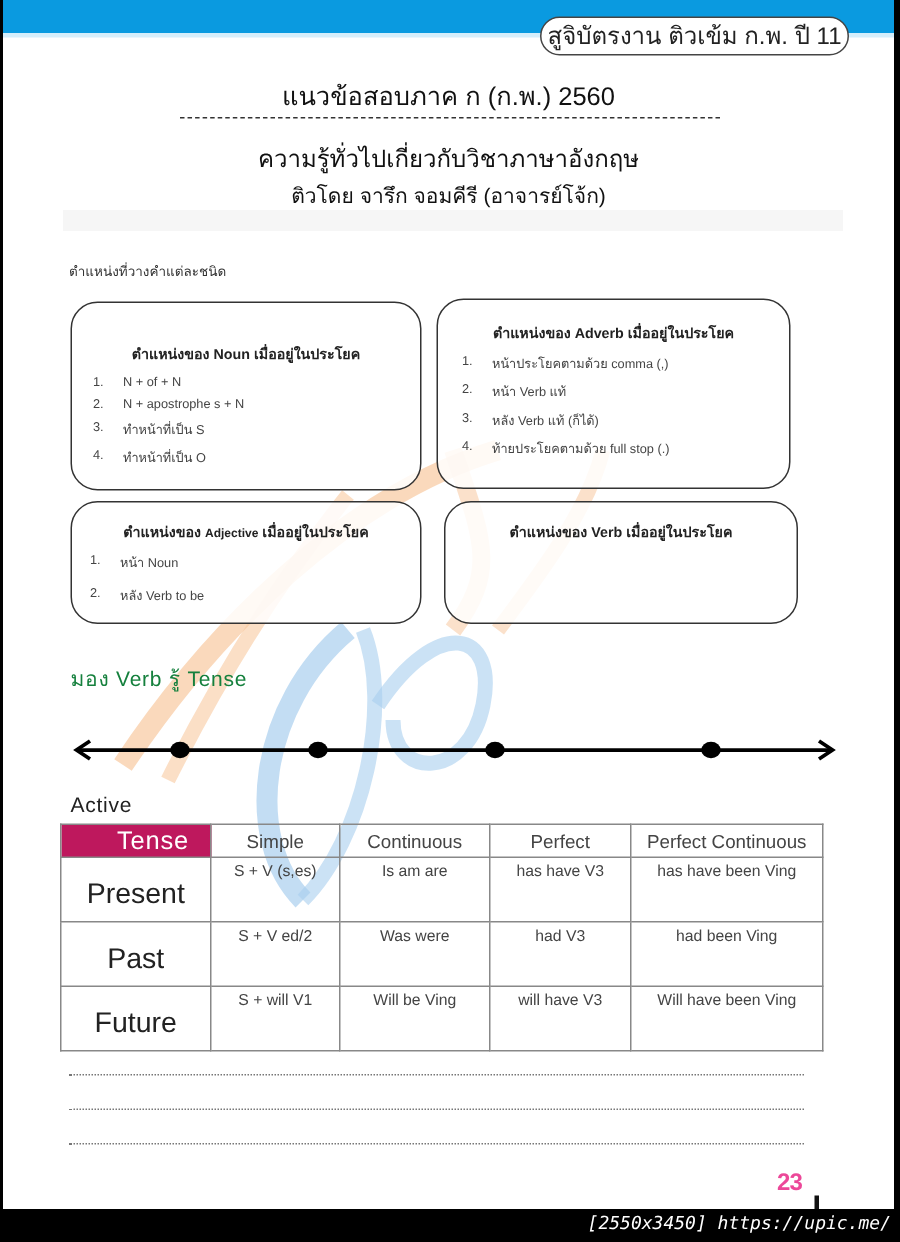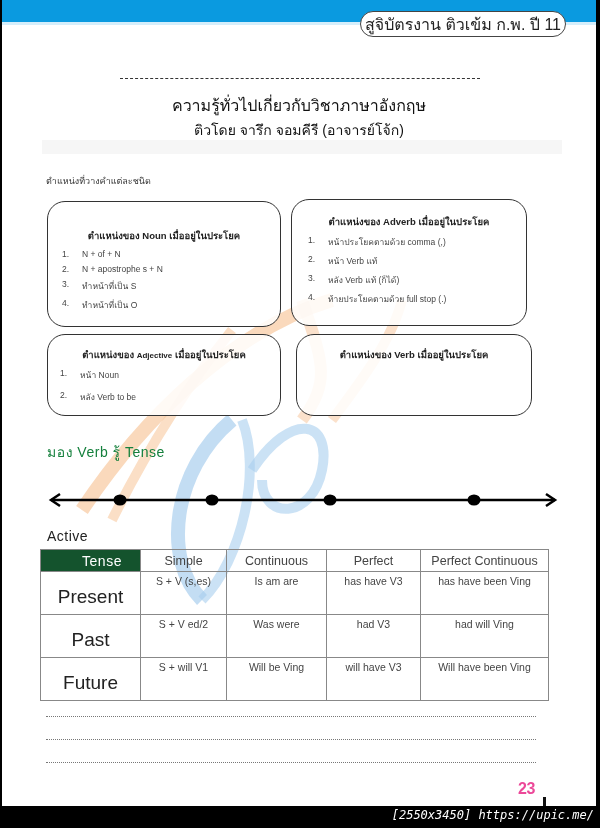--- a/index.html
+++ b/index.html
@@ -74,21 +74,21 @@
   }
   table.tense {
     position: absolute; left: 38px; top: 549px; border-collapse: collapse;
     table-layout: fixed; width: 508px;
   }
   table.tense th, table.tense td {
     border: 1px solid #888; padding: 0; text-align: center; color: #444;
     font-weight: normal;
   }
   table.tense th { height: 21px; font-size: 12.5px; color: #444; }
-  table.tense th.corner { background: #14532d; color: #fff; font-size: 14px; letter-spacing: 0.5px; padding-left: 23px; }
+  table.tense th.corner { background: #be185d; color: #fff; font-size: 17px; letter-spacing: 0.5px; padding-left: 23px; }
   table.tense td { height: 34px; font-size: 10.5px; vertical-align: top; padding-top: 3px; }
   table.tense td.rowhead { font-size: 19px; color: #222; vertical-align: middle; padding-top: 8px; }
   .dots {
     position: absolute; left: 44px; width: 490px; height: 0;
     border-top: 1px dotted #777;
   }
   .pagenum {
     position: absolute; left: 516px; top: 780px; font-size: 16px; font-weight: bold;
     color: #ec4899; letter-spacing: -0.5px;
   }
@@ -112,20 +112,21 @@
   <svg class="wm" viewBox="0 0 594 806">
     <path d="M80 510 C 140 420, 230 330, 330 300" stroke="#f8c9a0" stroke-width="14" fill="none" opacity="0.7"></path>
     <path d="M110 520 C 150 440, 190 380, 230 330" stroke="#f8c9a0" stroke-width="10" fill="none" opacity="0.6"></path>
     <path d="M300 300 C 320 360, 330 380, 300 420" stroke="#f8c9a0" stroke-width="12" fill="none" opacity="0.55"></path>
     <path d="M230 420 C 170 470, 160 560, 200 600" stroke="#a9cfee" stroke-width="14" fill="none" opacity="0.7"></path>
     <path d="M200 600 C 240 560, 260 470, 240 420" stroke="#a9cfee" stroke-width="10" fill="none" opacity="0.6"></path>
     <path d="M250 470 C 290 410, 330 420, 320 470 C 310 520, 260 520, 260 480" stroke="#a9cfee" stroke-width="10" fill="none" opacity="0.6"></path>
     <path d="M330 420 C 360 380, 390 340, 400 300" stroke="#f8c9a0" stroke-width="10" fill="none" opacity="0.55"></path>
   </svg>
 
+  <div class="title-main">แนวข้อสอบภาค ก (ก.พ.) 2560</div>
   <div class="dash-rule"></div>
   <div class="subtitle">ความรู้ทั่วไปเกี่ยวกับวิชาภาษาอังกฤษ</div>
   <div class="author">ติวโดย จารึก จอมคีรี (อาจารย์โจ้ก)</div>
   <div class="grey-strip"></div>
 
   <div class="section-label">ตำแหน่งที่วางคำแต่ละชนิด</div>
 
   <div class="box" style="left:45px;top:201px;width:234px;height:126px;padding:26px 0 0 14px;">
     <h4 style="margin-right:14px;margin-bottom:6px;"><span>ตำแหน่งของ </span><span class="en">Noun</span><span> เมื่ออยู่ในประโยค</span></h4>
     <ol>
@@ -223,21 +224,21 @@
       <td>S + V (s,es)</td>
       <td>Is am are</td>
       <td>has have V3</td>
       <td>has have been Ving</td>
     </tr>
     <tr>
       <td class="rowhead">Past</td>
       <td>S + V ed/2</td>
       <td>Was were</td>
       <td>had V3</td>
-      <td>had will Ving</td>
+      <td>had been Ving</td>
     </tr>
     <tr>
       <td class="rowhead">Future</td>
       <td>S + will V1</td>
       <td>Will be Ving</td>
       <td>will have V3</td>
       <td>Will have been Ving</td>
     </tr>
   </tbody>
     </table>

